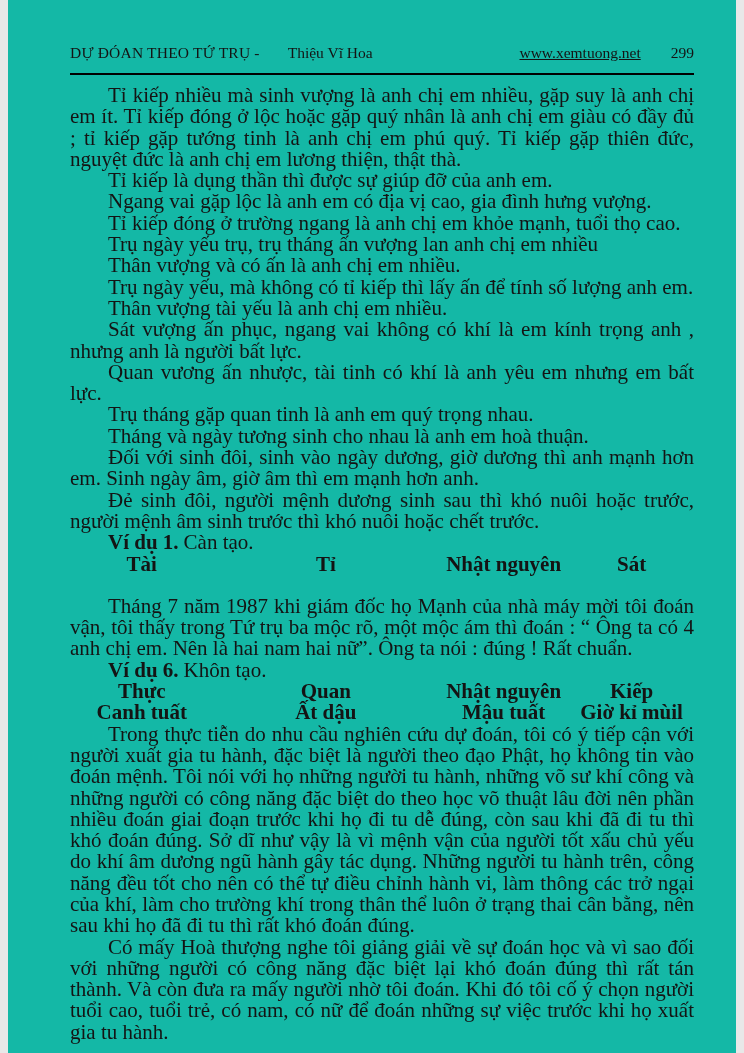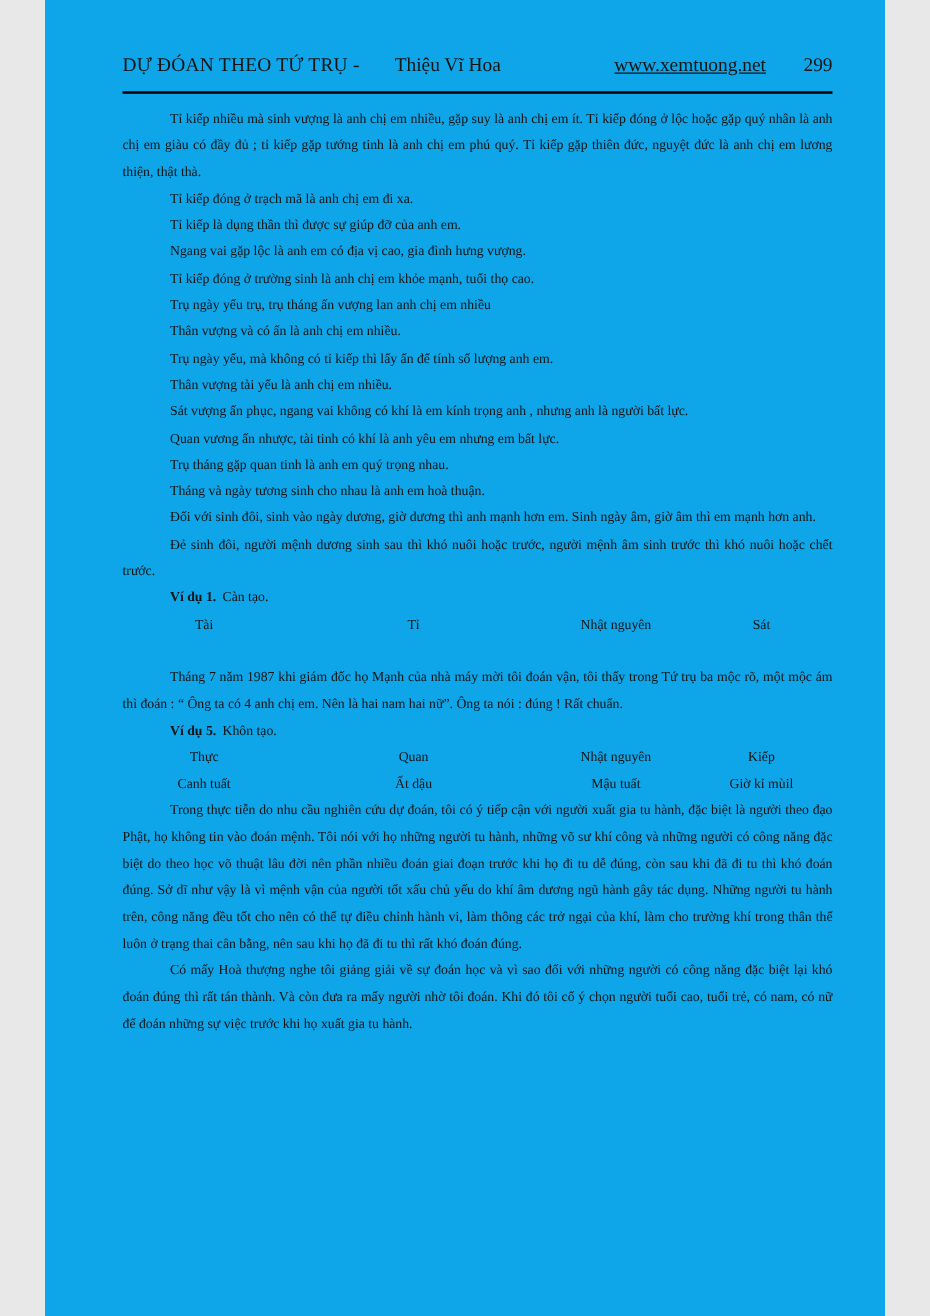--- a/index.html
+++ b/index.html
@@ -2,24 +2,24 @@
 <html><head>
 <meta charset="utf-8">
 <style>
   html, body {
     margin: 0;
     padding: 0;
     background: #e8e8e8;
   }
   .page {
     position: relative;
-    width: 672px;
+    width: 728px;
     height: 1053px;
     margin: 0 auto;
-    background: #0ea5e9;
+    background: #14b8a6;
     color: #141414;
     font-family: "Liberation Serif", "DejaVu Serif", serif;
     box-sizing: border-box;
     padding: 44px 42px 30px 62px;
     overflow: hidden;
   }
   .page-header {
     display: flex;
     align-items: baseline;
     font-size: 15.5px;
@@ -34,58 +34,57 @@
     color: #141414;
     text-align: center;
   }
   .page-number { }
   .header-rule {
     border: none;
     border-top: 2px solid #000;
     margin: 11px 0 10px 0;
   }
   .body-text {
-    font-size: 11px;
+    font-size: 21px;
     line-height: 21.3px;
   }
   .para {
     margin: 0;
     text-indent: 38px;
     text-align: justify;
   }
   .example-heading b { margin-right: 5px; }
   .pillar-row {
     display: grid;
     grid-template-columns: 23% 36% 21% 20%;
     text-align: center;
   }
-  .pillar-row span { display: block; }
+  .pillar-row span { display: block; font-weight: bold; }
   .spacer-line { height: 21px; }
 </style>
 </head>
 <body>
 
 <div class="page">
 
   <div class="page-header">
     <span class="book-title">DỰ ĐÓAN THEO TỨ TRỤ -</span>
     <span class="author-name">Thiệu Vĩ  Hoa</span>
     <span class="website-link">www.xemtuong.net</span>
     <span class="page-number">299</span>
   </div>
 
   <hr class="header-rule">
 
   <div class="body-text">
 
     <p class="para">Tỉ kiếp nhiều mà sinh vượng là anh chị em nhiều, gặp suy là anh chị em ít. Tỉ kiếp đóng ở lộc hoặc gặp quý nhân là anh chị em giàu có đầy đủ ; tỉ kiếp gặp tướng tinh là anh chị em phú quý. Tỉ kiếp gặp thiên đức, nguyệt đức là anh chị em lương thiện, thật thà.</p>
-    <p class="para">Tỉ kiếp đóng ở trạch mã là anh chị em đi xa.</p>
     <p class="para">Tỉ kiếp là dụng thần thì được sự giúp đỡ của anh em.</p>
     <p class="para">Ngang vai gặp lộc là anh em có địa vị cao, gia đình hưng vượng.</p>
-    <p class="para">Tỉ kiếp đóng ở trường sinh là anh chị em khỏe mạnh, tuổi thọ cao.</p>
+    <p class="para">Tỉ kiếp đóng ở trường ngang là anh chị em khỏe mạnh, tuổi thọ cao.</p>
     <p class="para">Trụ ngày yếu trụ, trụ  tháng ấn vượng lan anh chị em nhiều</p>
     <p class="para">Thân vượng và có ấn là anh chị em nhiều.</p>
     <p class="para">Trụ ngày yếu, mà không có tỉ kiếp thì lấy ấn để tính số lượng anh em.</p>
     <p class="para">Thân vượng tài yếu là anh chị em nhiều.</p>
     <p class="para">Sát vượng ấn phục, ngang vai không có khí là em kính trọng anh , nhưng anh là người bất lực.</p>
     <p class="para">Quan vương ấn nhược, tài tinh có khí là anh yêu em nhưng em bất lực.</p>
     <p class="para">Trụ tháng gặp quan tinh là anh em quý trọng nhau.</p>
     <p class="para">Tháng và ngày tương sinh cho nhau là anh em hoà thuận.</p>
     <p class="para">Đối với sinh đôi, sinh vào ngày dương, giờ dương thì anh mạnh hơn em. Sinh ngày âm, giờ âm thì em mạnh hơn anh.</p>
     <p class="para">Đẻ sinh đôi, người mệnh dương sinh sau thì khó nuôi hoặc trước, người mệnh âm sinh trước thì khó nuôi hoặc chết trước.</p>
@@ -96,21 +95,21 @@
       <span>Tài</span>
       <span>Tỉ</span>
       <span>Nhật nguyên</span>
       <span>Sát</span>
     </div>
 
     <div class="spacer-line"></div>
 
     <p class="para">Tháng 7 năm 1987 khi giám đốc họ Mạnh của nhà máy mời tôi đoán vận, tôi thấy trong Tứ trụ ba mộc rõ, một mộc ám thì đoán : “ Ông ta có 4 anh chị em. Nên là hai nam hai nữ”. Ông ta nói : đúng ! Rất chuẩn.</p>
 
-    <p class="para example-heading"><b>Ví dụ 5.</b><span>Khôn tạo.</span></p>
+    <p class="para example-heading"><b>Ví dụ 6.</b><span>Khôn tạo.</span></p>
 
     <div class="pillar-row">
       <span>Thực</span>
       <span>Quan</span>
       <span>Nhật nguyên</span>
       <span>Kiếp</span>
     </div>
     <div class="pillar-row">
       <span>Canh tuất</span>
       <span>Ất dậu</span>

